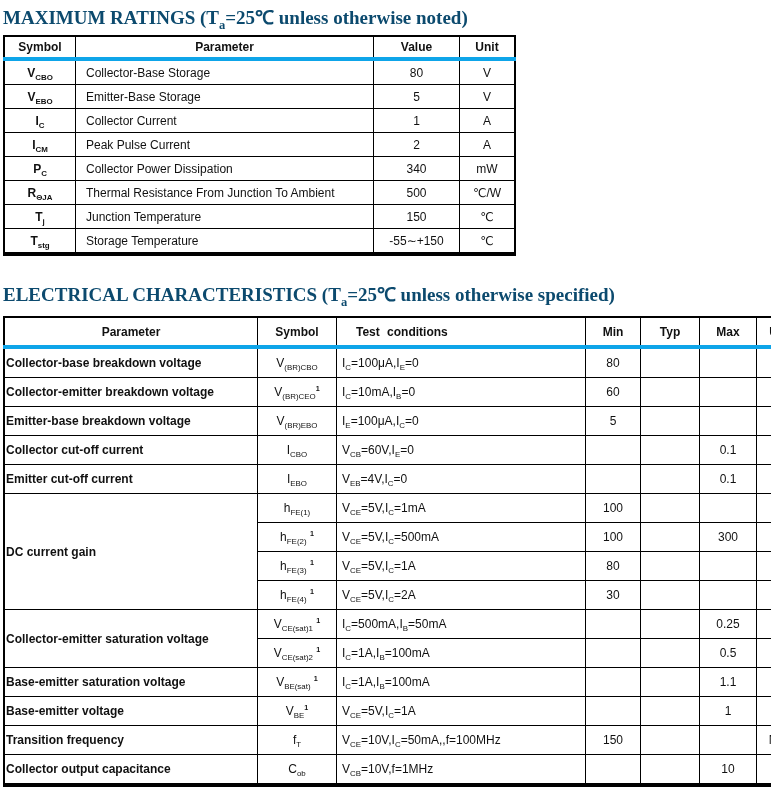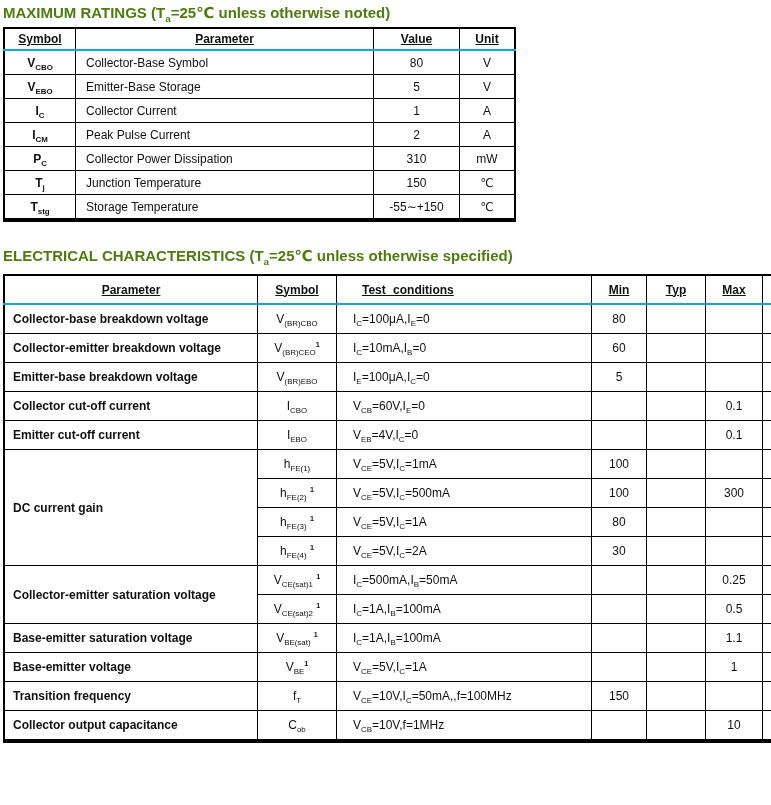--- a/index.html
+++ b/index.html
@@ -3,39 +3,39 @@
 <meta charset="utf-8">
 <style>
   html,body{margin:0;padding:0;}
   body{
     width:771px;height:805px;overflow:hidden;
     background:#ffffff;color:#111;
     font-family:"Liberation Sans","DejaVu Sans",sans-serif;
     -webkit-font-smoothing:antialiased;
   }
   .section-title{
-    font-size:15px;font-weight:bold;color:#4d7c0f;
-    margin:0;letter-spacing:0;
+    font-size:19px;font-weight:bold;color:#0c4a6e;
+    margin:0;letter-spacing:0;font-family:Liberation Serif, serif;
   }
   #title-ratings{margin:4px 0 5px 3px;}
   #title-electrical{margin:25px 0 9px 3px;}
   table{
     border-collapse:collapse;table-layout:fixed;
     margin-left:3px;
     font-size:12px;color:#111;
     border:2px solid #000;
     border-bottom:4px solid #000;
   }
   th,td{
     border:1.5px solid #000;
     padding:0 2px;
     text-align:center;vertical-align:middle;
     overflow:hidden;white-space:nowrap;
   }
-  th{font-weight:bold;border-bottom:2px solid #0ea5e9;text-decoration:underline;}
+  th{font-weight:bold;border-bottom:4px solid #0ea5e9;}
   sub{font-size:0.66em;line-height:0;}
   sup{font-size:0.6em;line-height:0;font-weight:bold;}
   
   .ratings-table{width:494px;}
   .ratings-table th{height:20px;}
   .ratings-table td{height:23px;}
   .ratings-table .col-symbol{width:66px;}
   .ratings-table .col-parameter{width:293px;}
   .ratings-table .col-value{width:81px;}
   .ratings-table .col-unit{width:50px;}
@@ -45,42 +45,42 @@
   .elec-table{width:755px;}
   .elec-table th{height:27px;}
   .elec-table td{height:28px;}
   .elec-table .col-parameter{width:248px;}
   .elec-table .col-symbol{width:74px;}
   .elec-table .col-conditions{width:227px;}
   .elec-table .col-min{width:50px;text-align:center;}
   .elec-table .col-typ{width:54px;margin-left:36px;}
   .elec-table .col-max{width:52px;}
   .elec-table .col-unit{width:44px;}
-  .elec-table td.col-parameter{text-align:left;padding-left:8px;font-weight:bold;}
-  .elec-table td.col-conditions{text-align:left;padding-left:16px;}
-  .elec-table th.col-conditions{text-align:left;padding-left:25px;word-spacing:4px;}
+  .elec-table td.col-parameter{text-align:left;padding-left:1px;font-weight:bold;}
+  .elec-table td.col-conditions{text-align:left;padding-left:5px;}
+  .elec-table th.col-conditions{text-align:left;padding-left:19px;word-spacing:4px;}
 </style>
 </head>
 <body>
 
 <h2 id="title-ratings" class="section-title">MAXIMUM RATINGS (T<sub>a</sub>=25℃ unless otherwise noted)</h2>
 
 <table id="ratings-table" class="ratings-table">
     <thead>
       <tr>
         <th class="col-symbol">Symbol</th>
         <th class="col-parameter">Parameter</th>
         <th class="col-value">Value</th>
         <th class="col-unit">Unit</th>
       </tr>
     </thead>
     <tbody>
       <tr>
         <td class="col-symbol">V<sub>CBO</sub></td>
-        <td class="col-parameter">Collector-Base Symbol</td>
+        <td class="col-parameter">Collector-Base Storage</td>
         <td class="col-value">80</td>
         <td class="col-unit">V</td>
       </tr>
       <tr>
         <td class="col-symbol">V<sub>EBO</sub></td>
         <td class="col-parameter">Emitter-Base Storage</td>
         <td class="col-value">5</td>
         <td class="col-unit">V</td>
       </tr>
       <tr>
@@ -91,22 +91,28 @@
       </tr>
       <tr>
         <td class="col-symbol">I<sub>CM</sub></td>
         <td class="col-parameter">Peak Pulse Current</td>
         <td class="col-value">2</td>
         <td class="col-unit">A</td>
       </tr>
       <tr>
         <td class="col-symbol">P<sub>C</sub></td>
         <td class="col-parameter">Collector Power Dissipation</td>
-        <td class="col-value">310</td>
+        <td class="col-value">340</td>
         <td class="col-unit">mW</td>
+      </tr>
+      <tr>
+        <td class="col-symbol">R<sub>ΘJA</sub></td>
+        <td class="col-parameter">Thermal Resistance From Junction To Ambient</td>
+        <td class="col-value">500</td>
+        <td class="col-unit">℃/W</td>
       </tr>
       <tr>
         <td class="col-symbol">T<sub>j</sub></td>
         <td class="col-parameter">Junction Temperature</td>
         <td class="col-value">150</td>
         <td class="col-unit">℃</td>
       </tr>
       <tr>
         <td class="col-symbol">T<sub>stg</sub></td>
         <td class="col-parameter">Storage Temperature</td>

